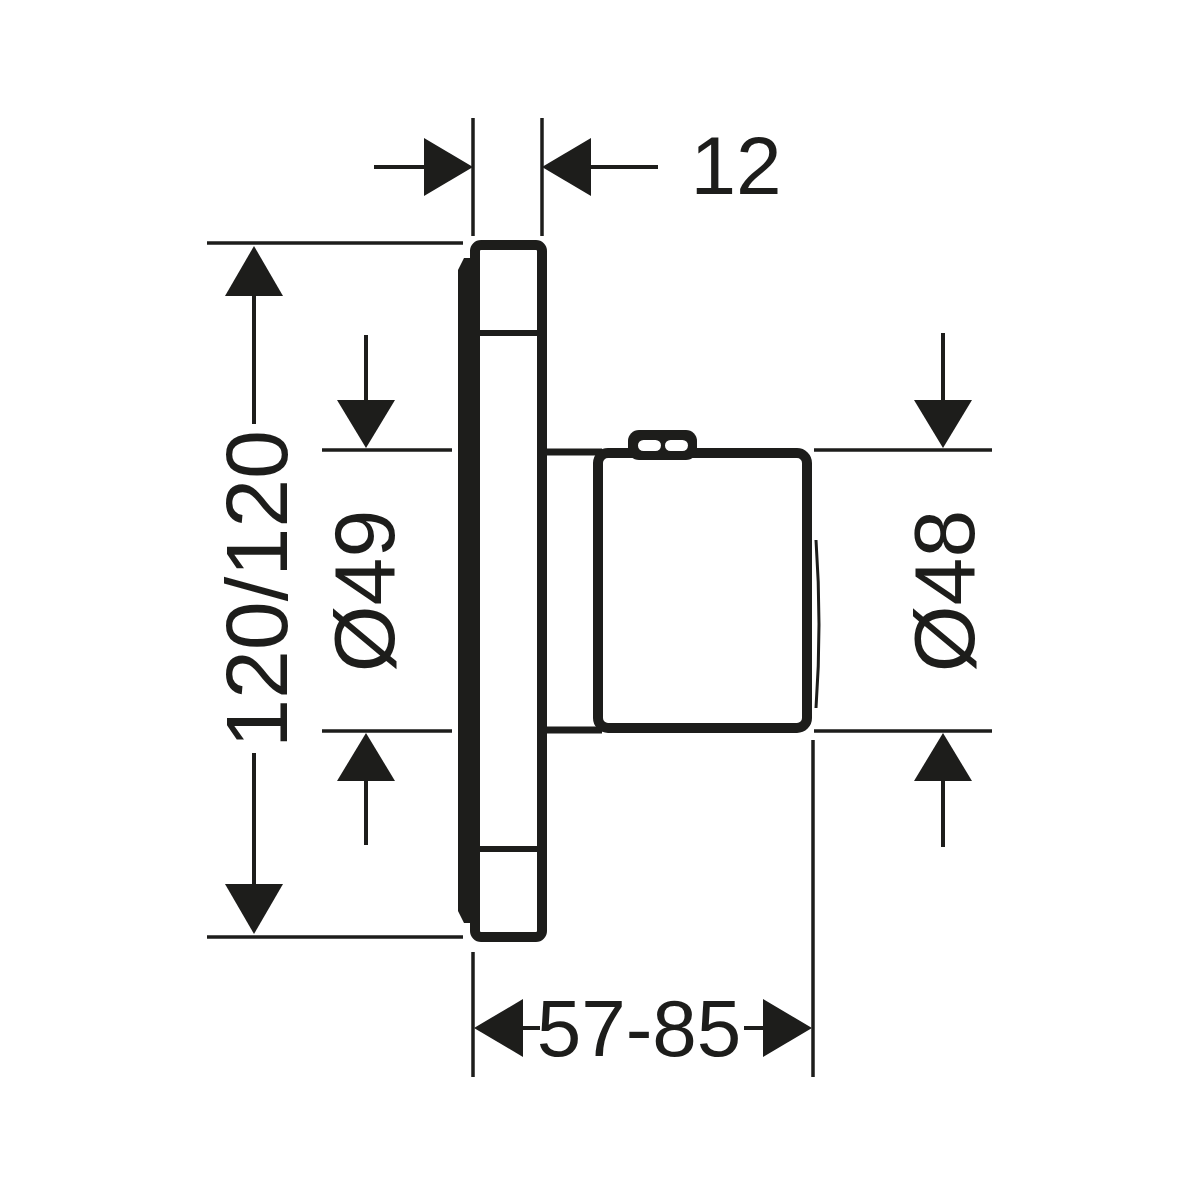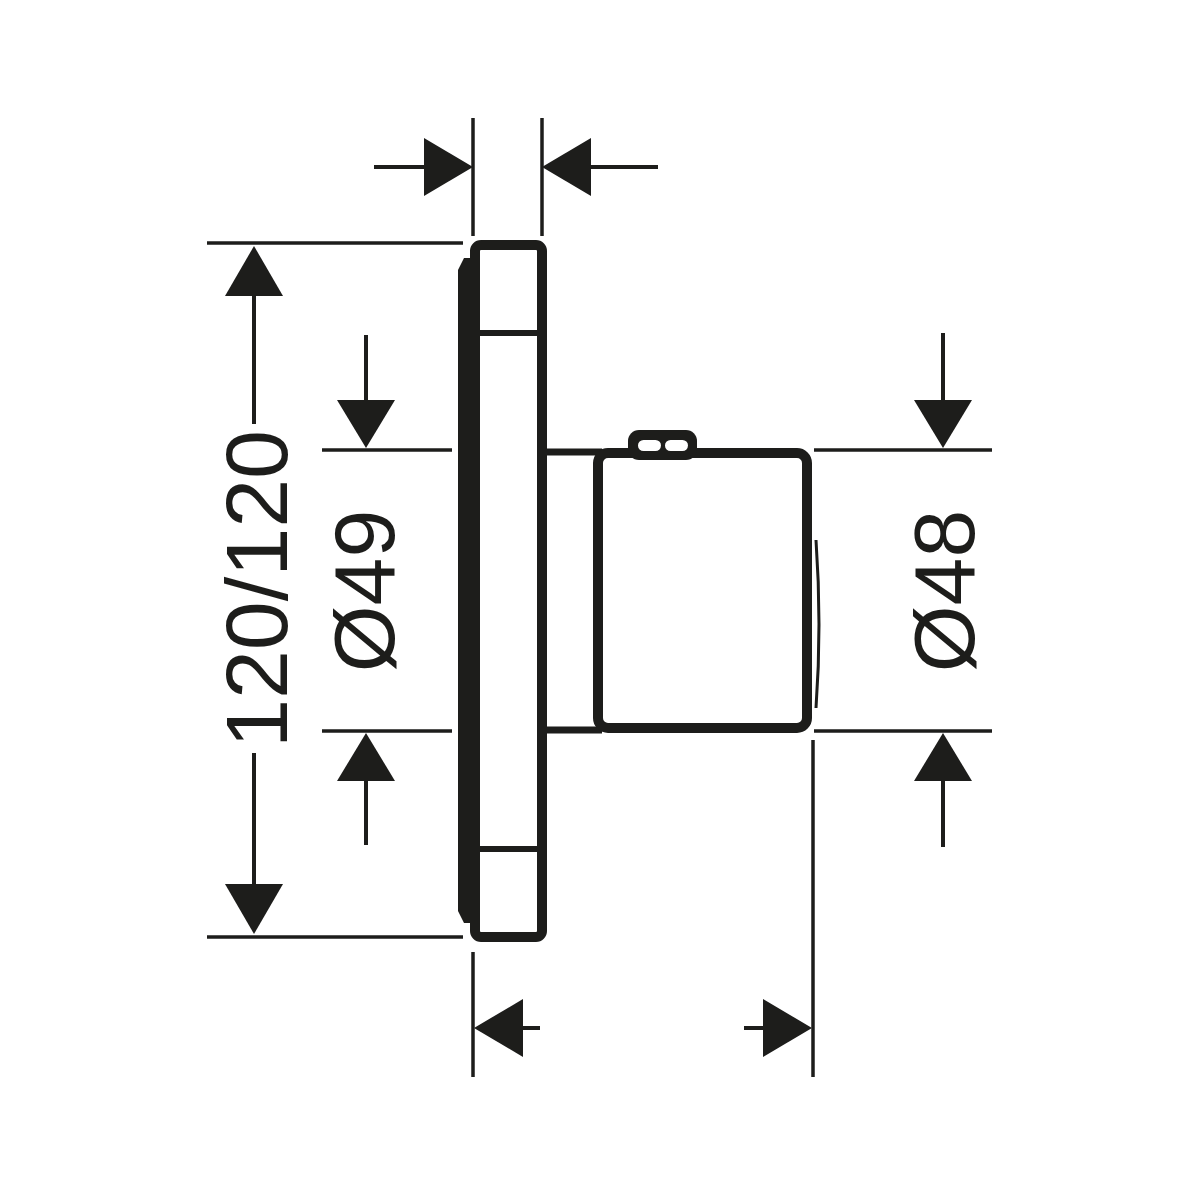--- a/index.html
+++ b/index.html
@@ -106,21 +106,23 @@
         <line x1="813" y1="740" x2="813" y2="1077"></line>
         <polygon points="474,1028 523,999 523,1057" fill="#1d1d1b" stroke="none"></polygon>
         <line x1="521" y1="1028" x2="540" y2="1028" stroke-width="4"></line>
         <line x1="744" y1="1028" x2="765" y2="1028" stroke-width="4"></line>
         <polygon points="812,1028 763,999 763,1057" fill="#1d1d1b" stroke="none"></polygon>
       </g>
 
     </g>
   </svg>
 
+  <div id="label-12" class="dim-label">12</div>
 
   <div id="label-120-120" class="dim-label rot">120/120</div>
 
   <div id="label-o49" class="dim-label rot">Ø49</div>
 
   <div id="label-o48" class="dim-label rot">Ø48</div>
 
+  <div id="label-57-85" class="dim-label">57-85</div>
 
 </div>
 
 </body></html>

